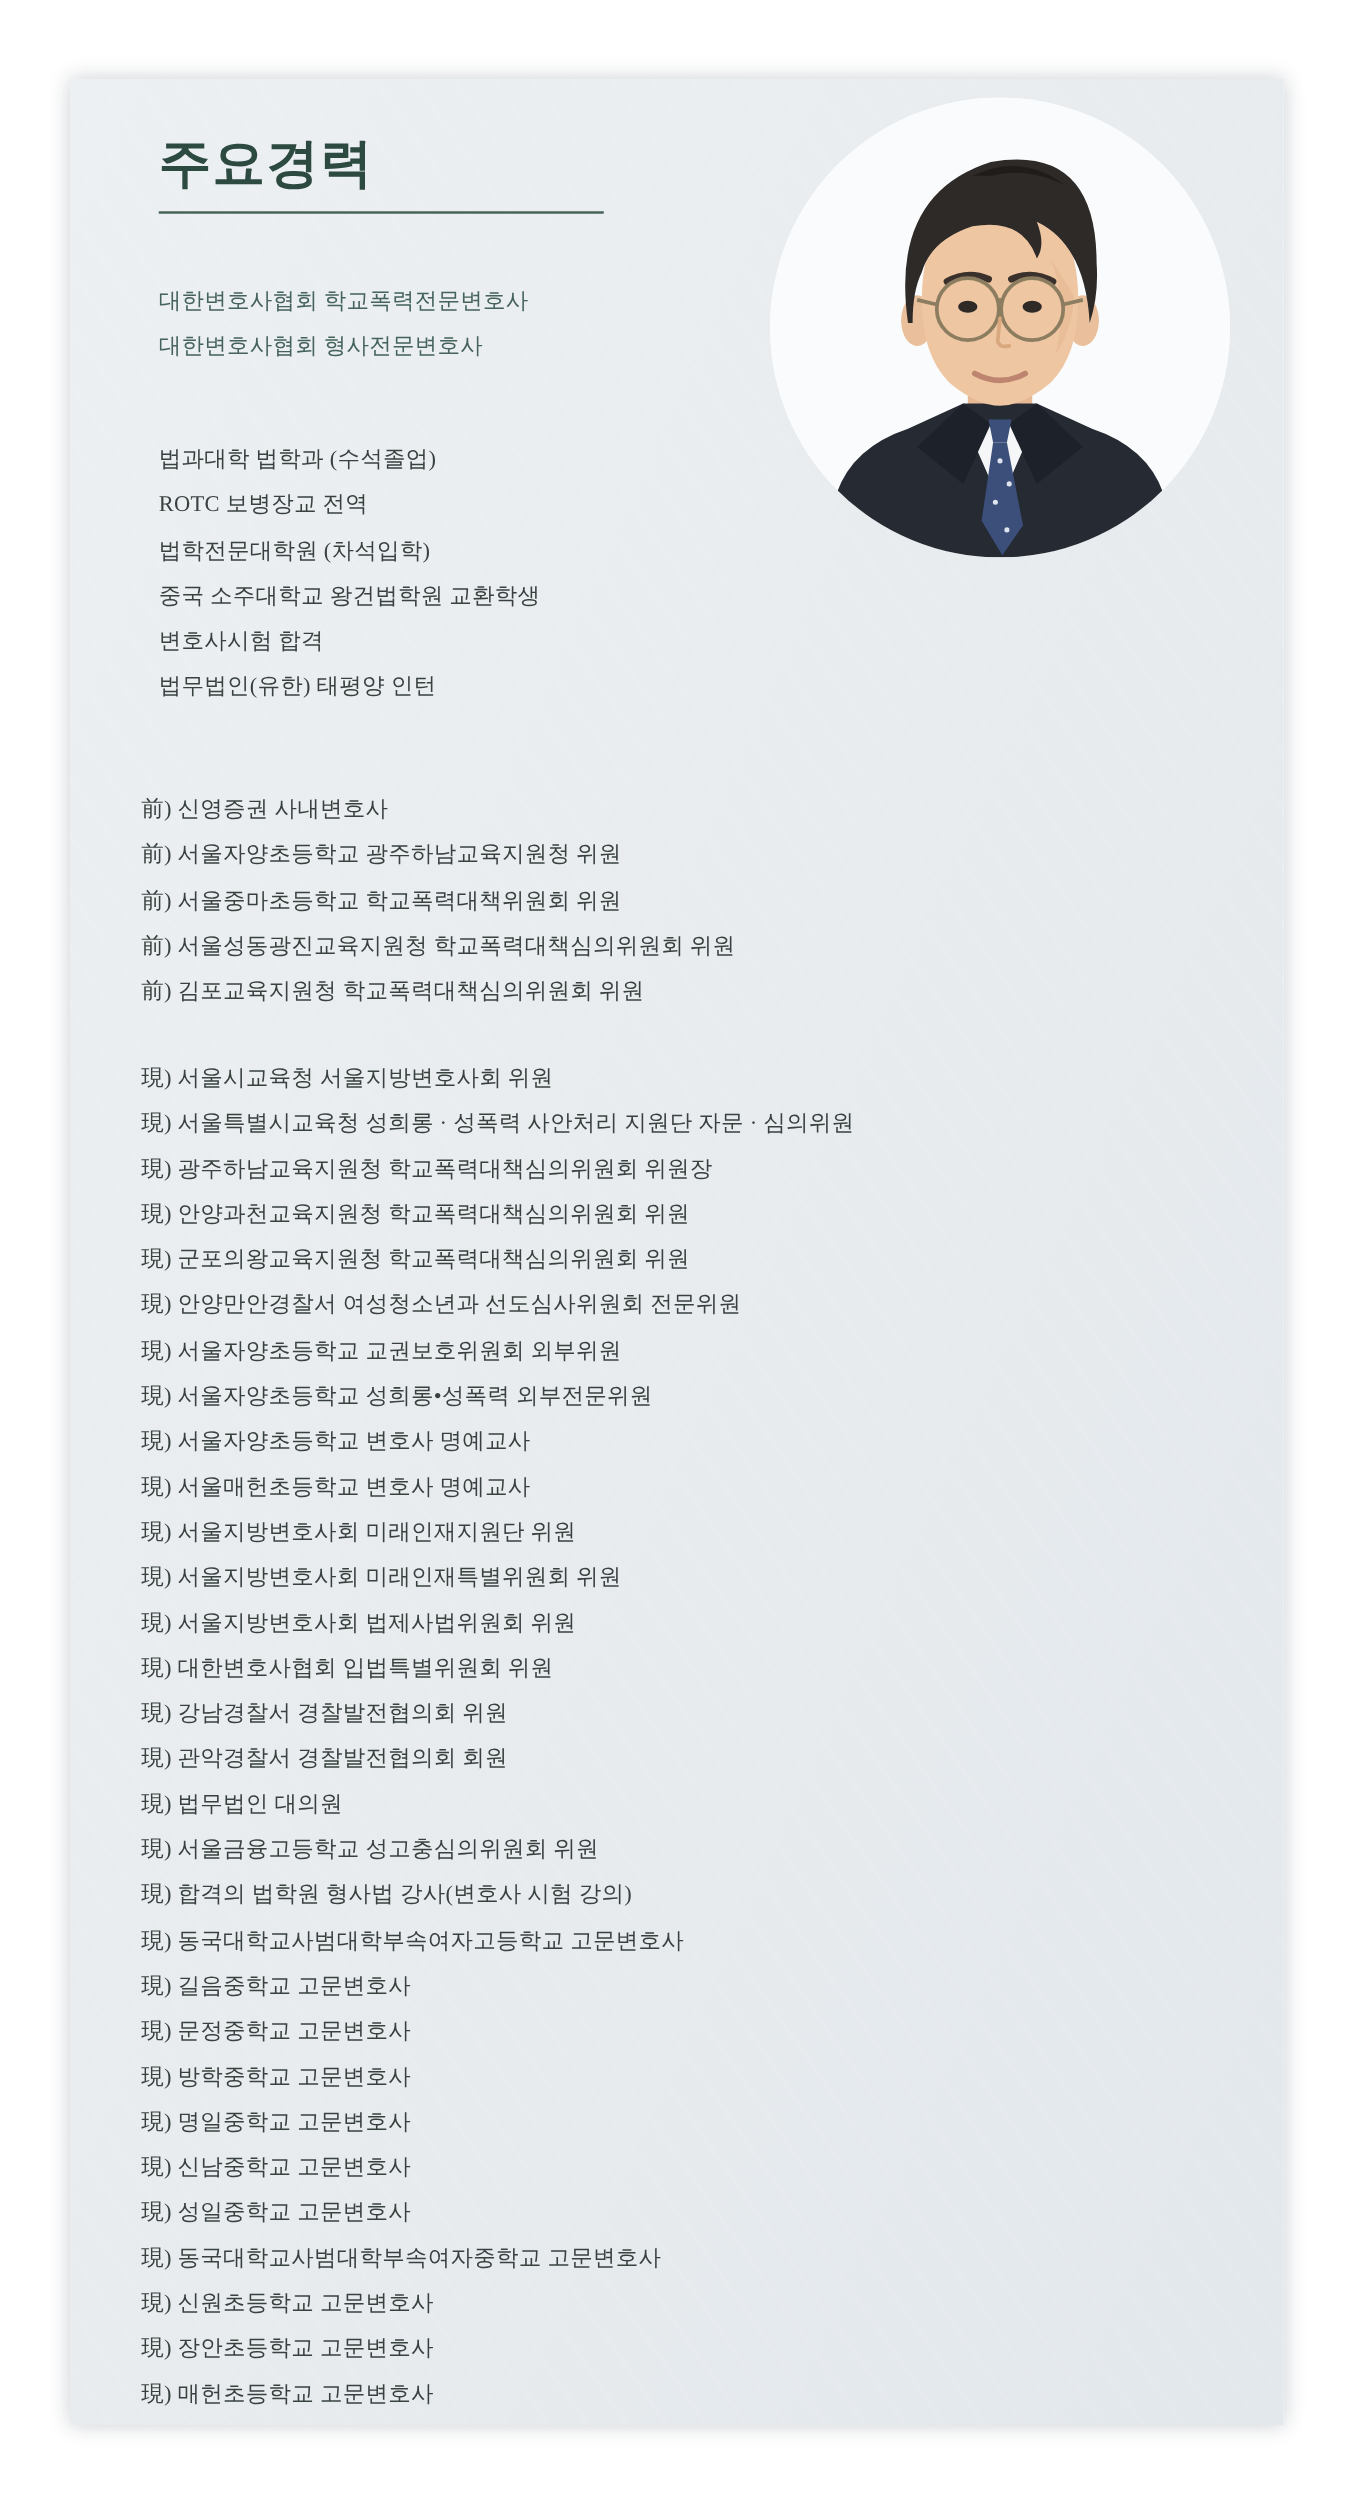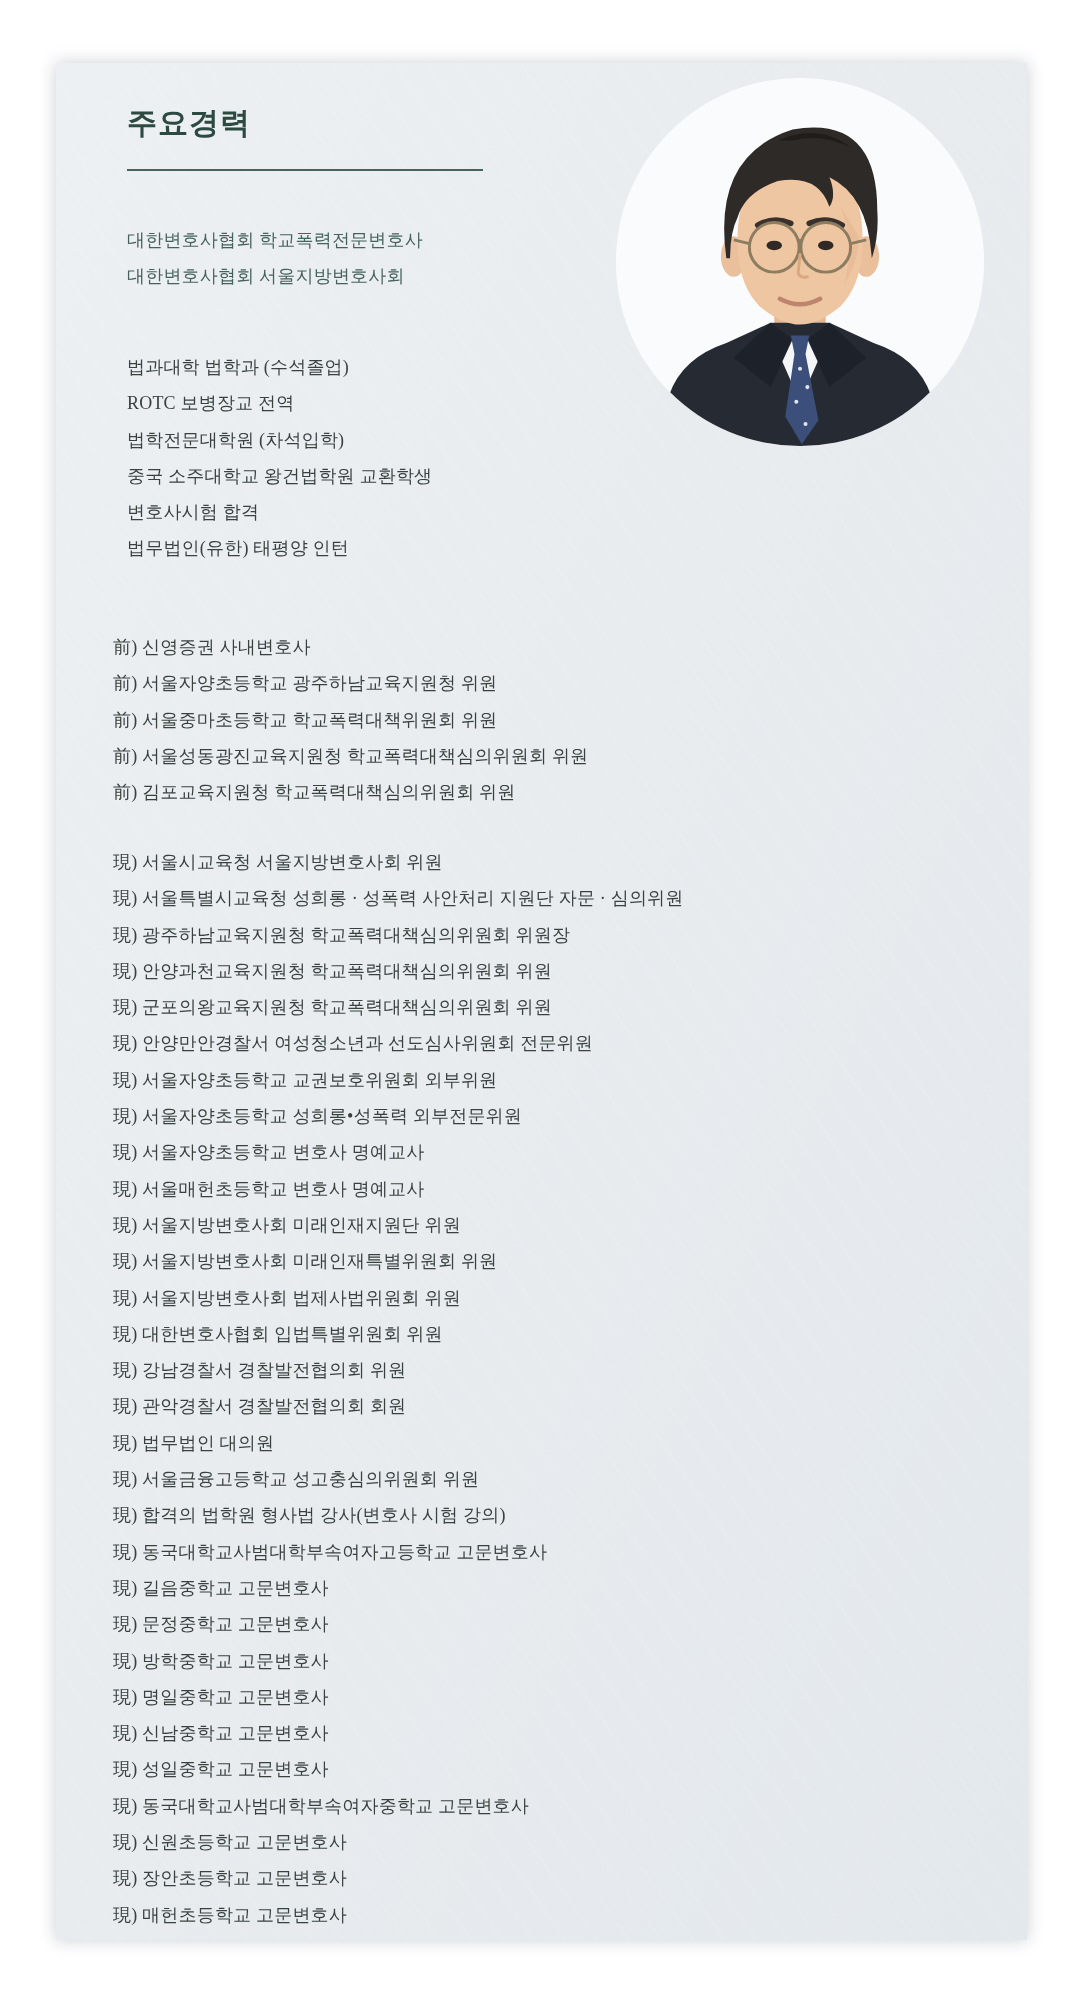--- a/index.html
+++ b/index.html
@@ -28,21 +28,21 @@
     box-shadow:0 0 16px rgba(18,32,48,.22);
   }
   .card .sheen{
     position:absolute;inset:0;
     background:repeating-linear-gradient(55deg,
       rgba(255,255,255,0.25) 0 3px, rgba(255,255,255,0) 3px 26px);
     opacity:.25;pointer-events:none;
   }
   .section-title{
     position:absolute;left:71px;top:40px;
-    font-size:30px;font-weight:800;letter-spacing:1px;color:#2d4a41;
+    font-size:42px;font-weight:800;letter-spacing:1px;color:#2d4a41;
     font-family:"Liberation Sans","DejaVu Sans",sans-serif;
   }
   .title-underline{
     position:absolute;left:71px;top:106px;width:356px;height:2px;
     background:#48645a;
   }
   .portrait{
     position:absolute;left:560px;top:15px;width:368px;height:368px;
     border-radius:50%;overflow:hidden;background:#f9fafb;
   }
@@ -116,21 +116,21 @@
       <path d="M127.5,90 L136,88" stroke="#8d7d60" stroke-width="1.6" fill="none"></path>
 
       <path d="M100,96 L99,106 Q100,109 104,108" stroke="#d9a87f" stroke-width="1.6" fill="none" stroke-linecap="round"></path>
 
       <path d="M89,120 Q100,126 111,120" stroke="#bd8570" stroke-width="2.4" fill="none" stroke-linecap="round"></path>
     </svg>
   </div>
 
   <div class="block green blk-cert">
       <div class="line">대한변호사협회 학교폭력전문변호사</div>
-      <div class="line">대한변호사협회 서울지방변호사회</div>
+      <div class="line">대한변호사협회 형사전문변호사</div>
     </div>
 
   <div class="block blk-edu">
       <div class="line">법과대학 법학과 (수석졸업)</div>
       <div class="line">ROTC 보병장교 전역</div>
       <div class="line">법학전문대학원 (차석입학)</div>
       <div class="line">중국 소주대학교 왕건법학원 교환학생</div>
       <div class="line">변호사시험 합격</div>
       <div class="line">법무법인(유한) 태평양 인턴</div>
     </div>

